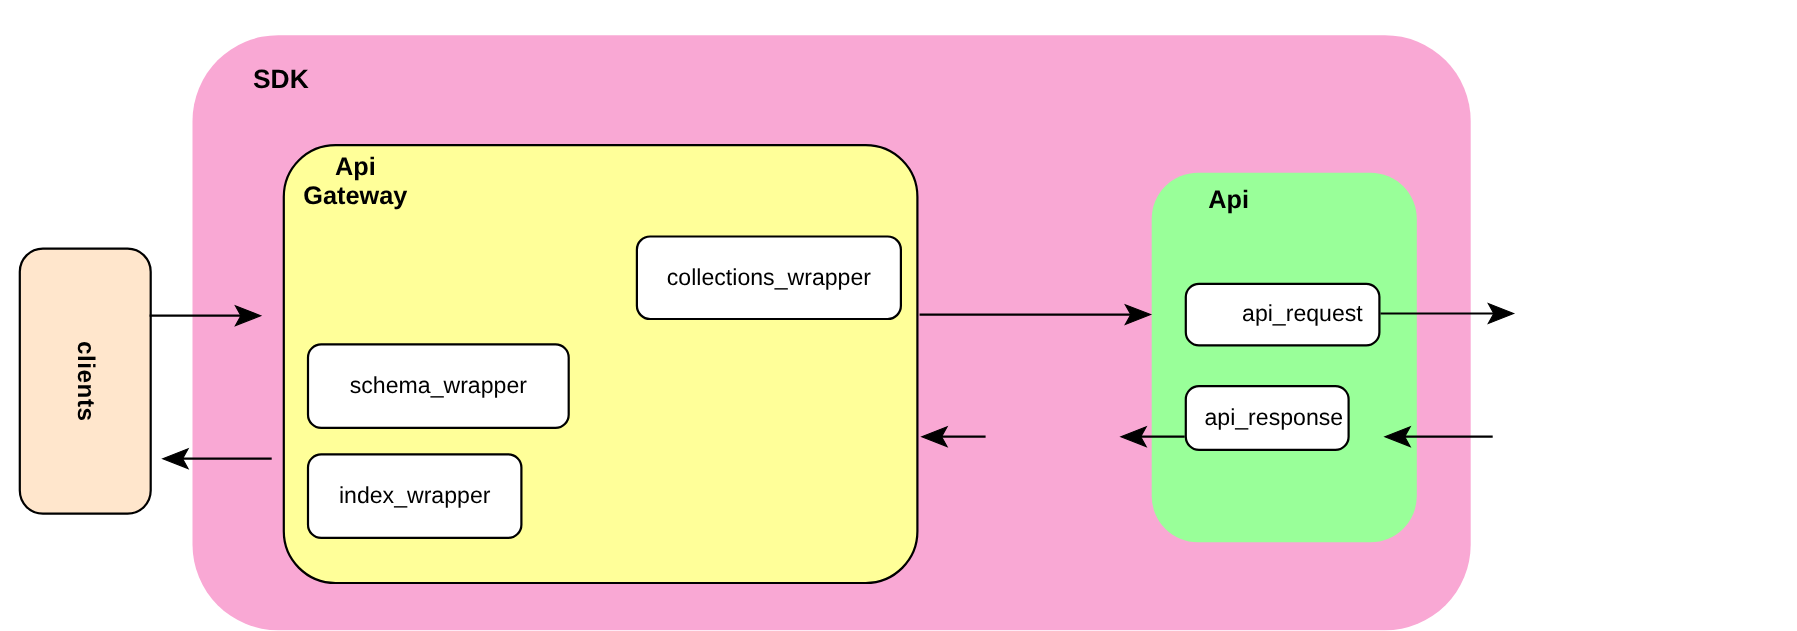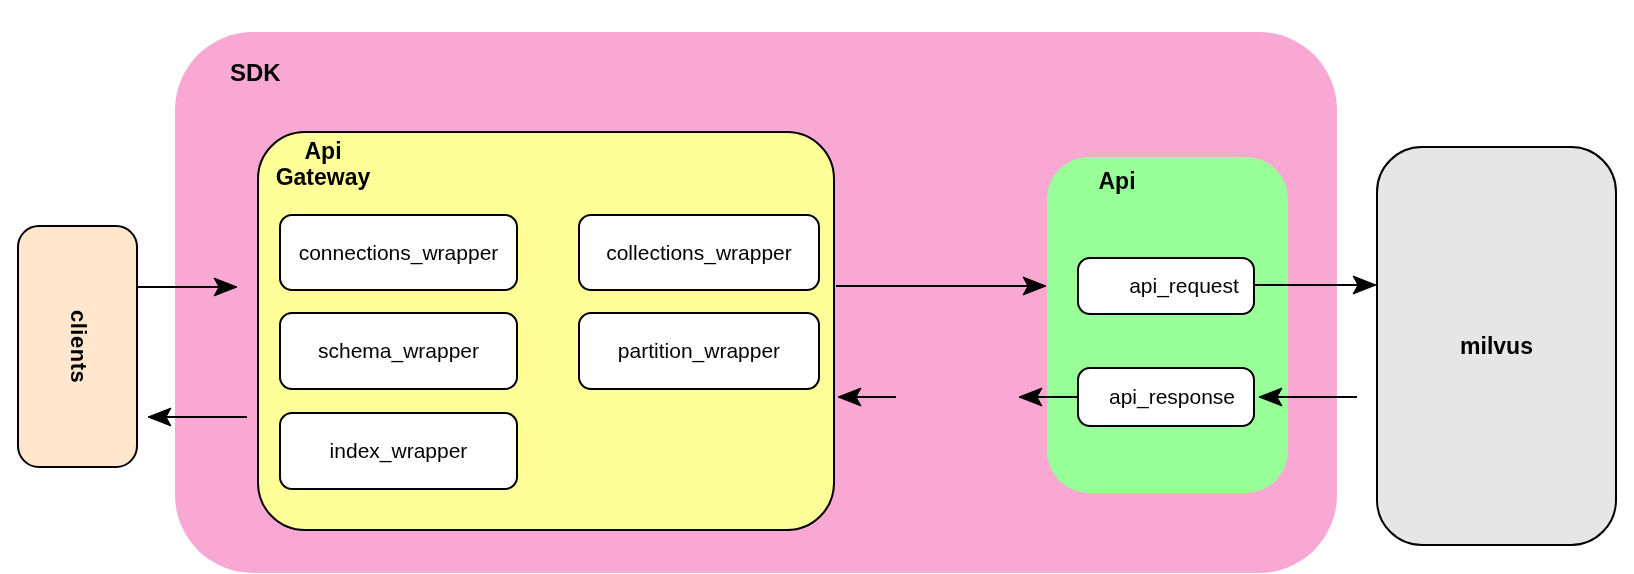--- a/index.html
+++ b/index.html
@@ -48,21 +48,21 @@
   }
   .wbox {
     position: absolute; background: #ffffff; border: 2px solid #000000;
     border-radius: 13px; box-sizing: border-box;
     font-size: 21px; display: flex; align-items: center; justify-content: center;
   }
   .wb1 { left: 20px;  top: 81px;  width: 239px; height: 77px; }
   .wb2 { left: 319px; top: 81px;  width: 242px; height: 77px; }
   .wb3 { left: 20px;  top: 179px; width: 239px; height: 78px; }
   .wb4 { left: 319px; top: 179px; width: 242px; height: 78px; }
-  .wb5 { left: 20px;  top: 279px; width: 239px; height: 78px; }
+  .wb5 { left: 20px;  top: 279px; width: 196px; height: 78px; }
   .wb6 { left: 319px; top: 279px; width: 242px; height: 78px; }
 
   
   #checker {
     left: 896px; top: 366px; width: 121px; height: 62px;
     background: #ffffff; border-radius: 13px; font-size: 21px;
   }
 
   
   #api-gateway {
@@ -72,21 +72,21 @@
   #api-gateway-label {
     position: absolute; left: 0; top: 11px; width: 140px;
     text-align: center; font-weight: bold; font-size: 23px; line-height: 27px;
   }
   .gbox {
     position: absolute; background: #ffffff; border: 2px solid #000000;
     border-radius: 13px; box-sizing: border-box;
     font-size: 21px; display: flex; align-items: center; justify-content: center;
   }
   #api-request  { left: 30px; top: 100px; width: 178px; height: 58px; padding-left: 36px; }
-  #api-response { left: 30px; top: 210px; width: 178px; height: 60px; padding-left: 12px; }
+  #api-response { left: 30px; top: 193px; width: 150px; height: 60px; padding-left: 12px; }
 
   
   #milvus {
     left: 1376px; top: 146px; width: 241px; height: 400px;
     background: #E6E6E6; border-radius: 46px;
     font-weight: bold; font-size: 23px;
   }
 
   
   #connectors {
@@ -102,31 +102,25 @@
 <div id="canvas">
 
   <div id="sdk" class="node">
     <div id="sdk-label">SDK</div>
 
     <div id="api-wrapper">
       <div id="api-wrapper-label">
         <span style="display:block">Api</span>
         <span style="display:block">Gateway</span>
       </div>
-      <div class="wbox wb1">
-        <span>connections_wrapper</span>
-      </div>
       <div class="wbox wb3">
         <span>schema_wrapper</span>
       </div>
       <div class="wbox wb2">
         <span>collections_wrapper</span>
-      </div>
-      <div class="wbox wb4">
-        <span>partition_wrapper</span>
       </div>
       <div class="wbox wb5">
         <span>index_wrapper</span>
       </div>
     </div>
   </div>
 
   <div id="clients" class="node outlined center">
     <div class="vlabel">clients</div>
   </div>
@@ -137,23 +131,20 @@
       <span style="display:block">Api</span>
     </div>
     <div id="api-request" class="gbox">
       <span>api_request</span>
     </div>
     <div id="api-response" class="gbox">
       <span>api_response</span>
     </div>
   </div>
 
-  <div id="milvus" class="node outlined center">
-    <span>milvus</span>
-  </div>
 
   <svg id="connectors" viewBox="0 0 1634 574" xmlns="http://www.w3.org/2000/svg">
     <g>
       <line x1="136" y1="287" x2="220" y2="287"></line>
       <polygon points="237,287 214,278 219,287 214,296"></polygon>
     </g>
     <g>
       <line x1="247" y1="417" x2="164" y2="417"></line>
       <polygon points="148,417 171,408 166,417 171,426"></polygon>
     </g>

